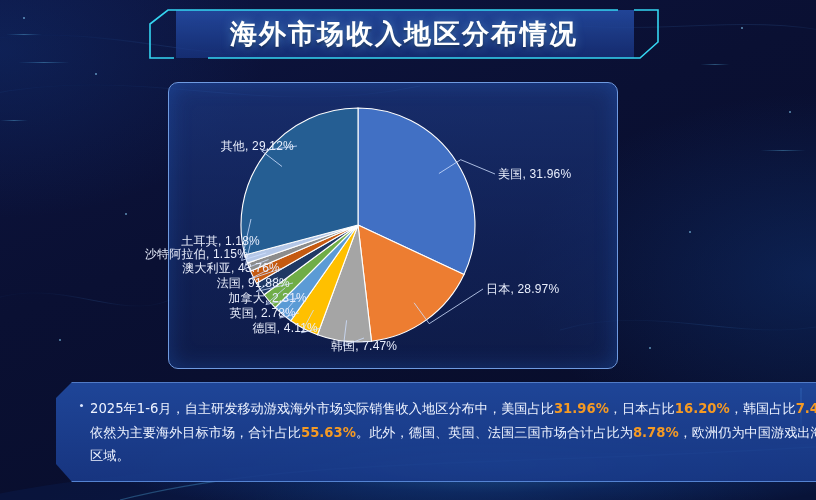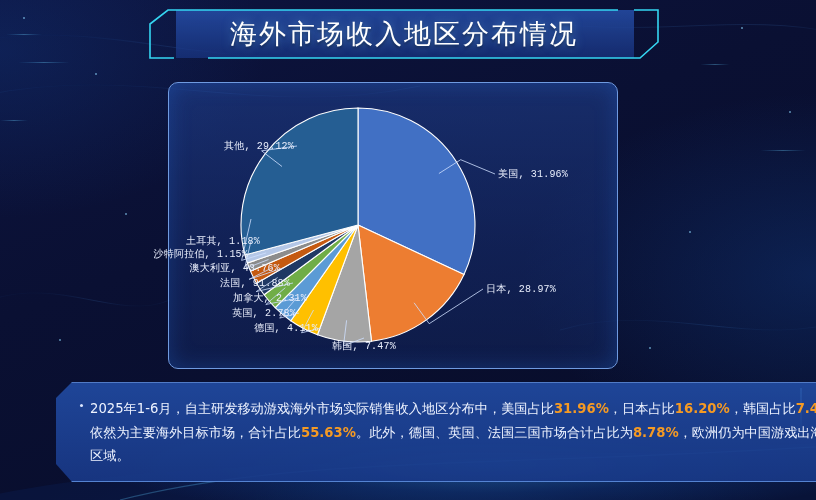--- a/index.html
+++ b/index.html
@@ -23,36 +23,36 @@
     background:radial-gradient(ellipse 520px 70px at 60% 50%, rgba(60,170,255,.40) 0%, rgba(30,110,220,.18) 40%, rgba(10,16,51,0) 75%);
     pointer-events:none;}
 
   
   #title-wrap{position:absolute;left:148px;top:8px;width:512px;height:52px;}
   .title-frame{position:absolute;inset:0;}
   #title-plate{position:absolute;left:28px;top:2px;right:26px;bottom:2px;
     background:linear-gradient(180deg,rgba(38,78,168,.85) 0%,rgba(24,52,128,.75) 100%);
     filter:blur(.2px);}
   #title-text{position:absolute;inset:0;display:flex;align-items:center;justify-content:center;
-    color:#ffffff;font-size:27px;font-weight:normal;letter-spacing:2px;
+    color:#ffffff;font-size:27px;font-weight:bold;letter-spacing:2px;
     text-shadow:0 0 10px rgba(120,200,255,.55),0 2px 3px rgba(0,0,0,.45);
     font-family:"DejaVu Sans","Liberation Sans",sans-serif;}
 
   
   #chart-card{position:absolute;left:168px;top:82px;width:448px;height:285px;
     border:1px solid #6f9ae0;border-radius:10px;
     background:linear-gradient(180deg,rgba(34,68,150,.55) 0%,rgba(26,54,128,.45) 55%,rgba(22,46,110,.40) 100%);
     box-shadow:0 0 22px rgba(40,110,220,.30) inset;}
 
   
   #pie-area{position:absolute;left:168px;top:82px;width:448px;height:285px;}
   #pie-svg{position:absolute;left:0;top:0;}
 
-  .lbl{position:absolute;font-size:10px;color:#e9eefc;white-space:nowrap;
-      font-family:Liberation Mono, monospace;letter-spacing:.2px;}
+  .lbl{position:absolute;font-size:12px;color:#e9eefc;white-space:nowrap;
+      font-family:Liberation Sans, sans-serif;letter-spacing:.2px;}
   .lbl.r{text-align:center;}
   .lbl.l{text-align:right;}
 
   
   #note-card{position:absolute;left:56px;top:382px;width:776px;height:98px;
     background:linear-gradient(180deg,rgba(32,74,160,.92) 0%,rgba(24,56,134,.92) 100%);
     border:1px solid rgba(130,180,255,.55);
     border-left:none;
     clip-path:polygon(16px 0,100% 0,100% 100%,16px 100%,0 82px,0 16px);
     box-shadow:0 0 26px rgba(40,120,230,.28);padding-left:44px;}

